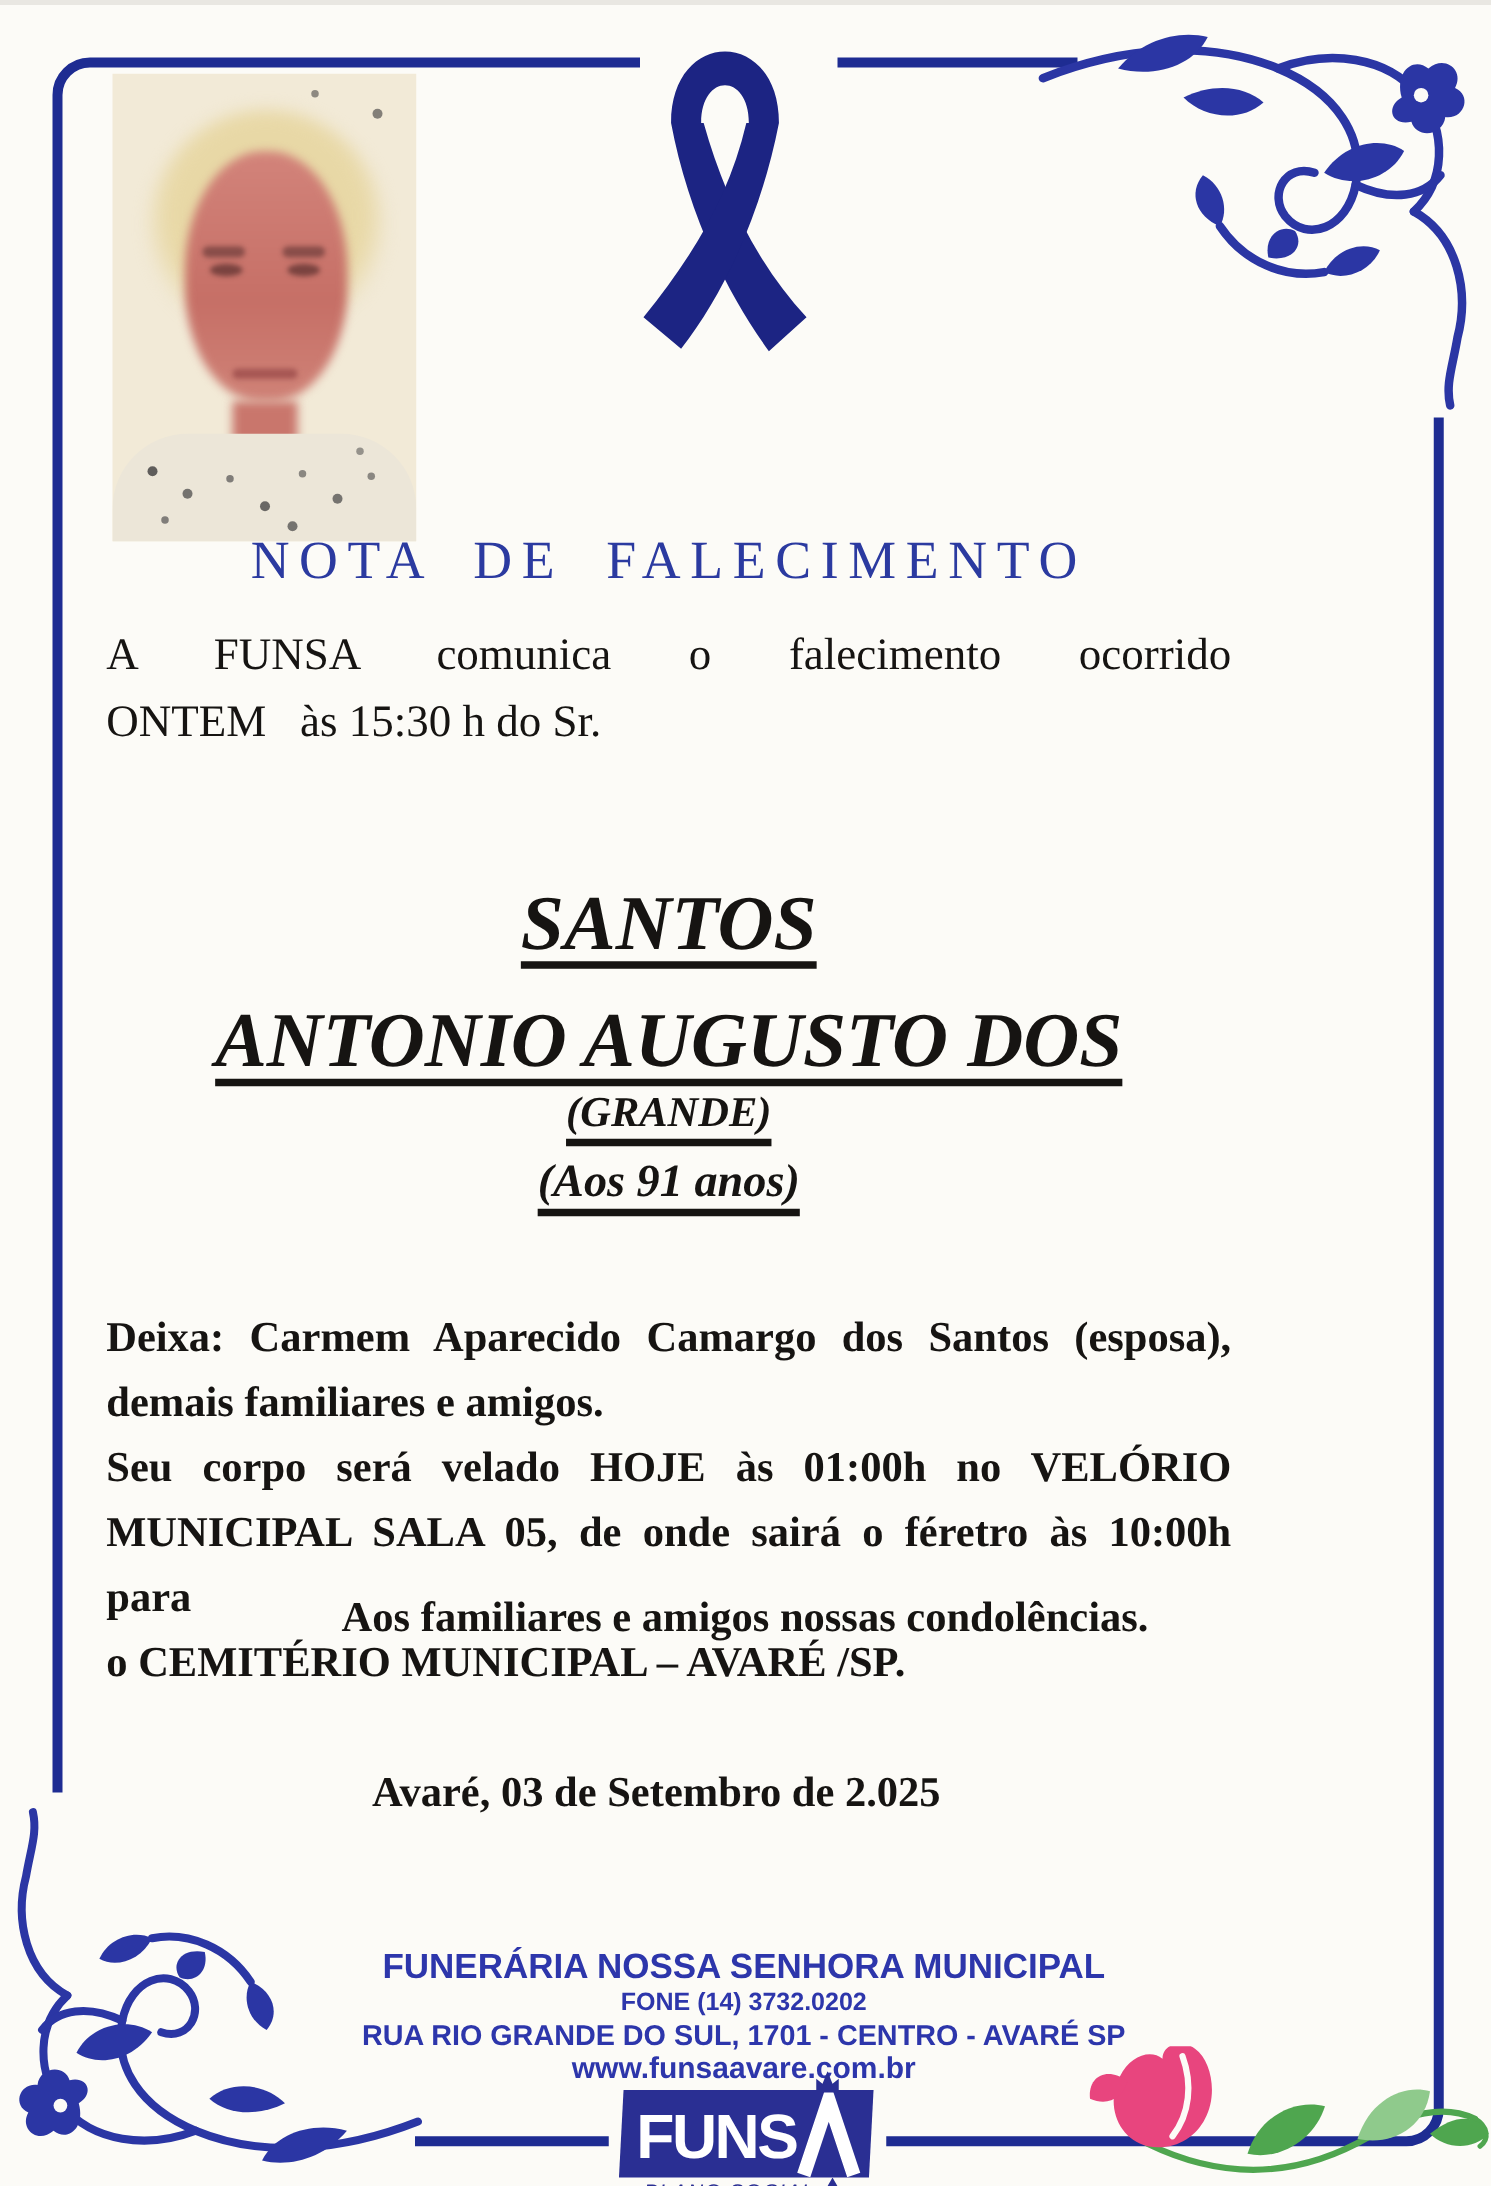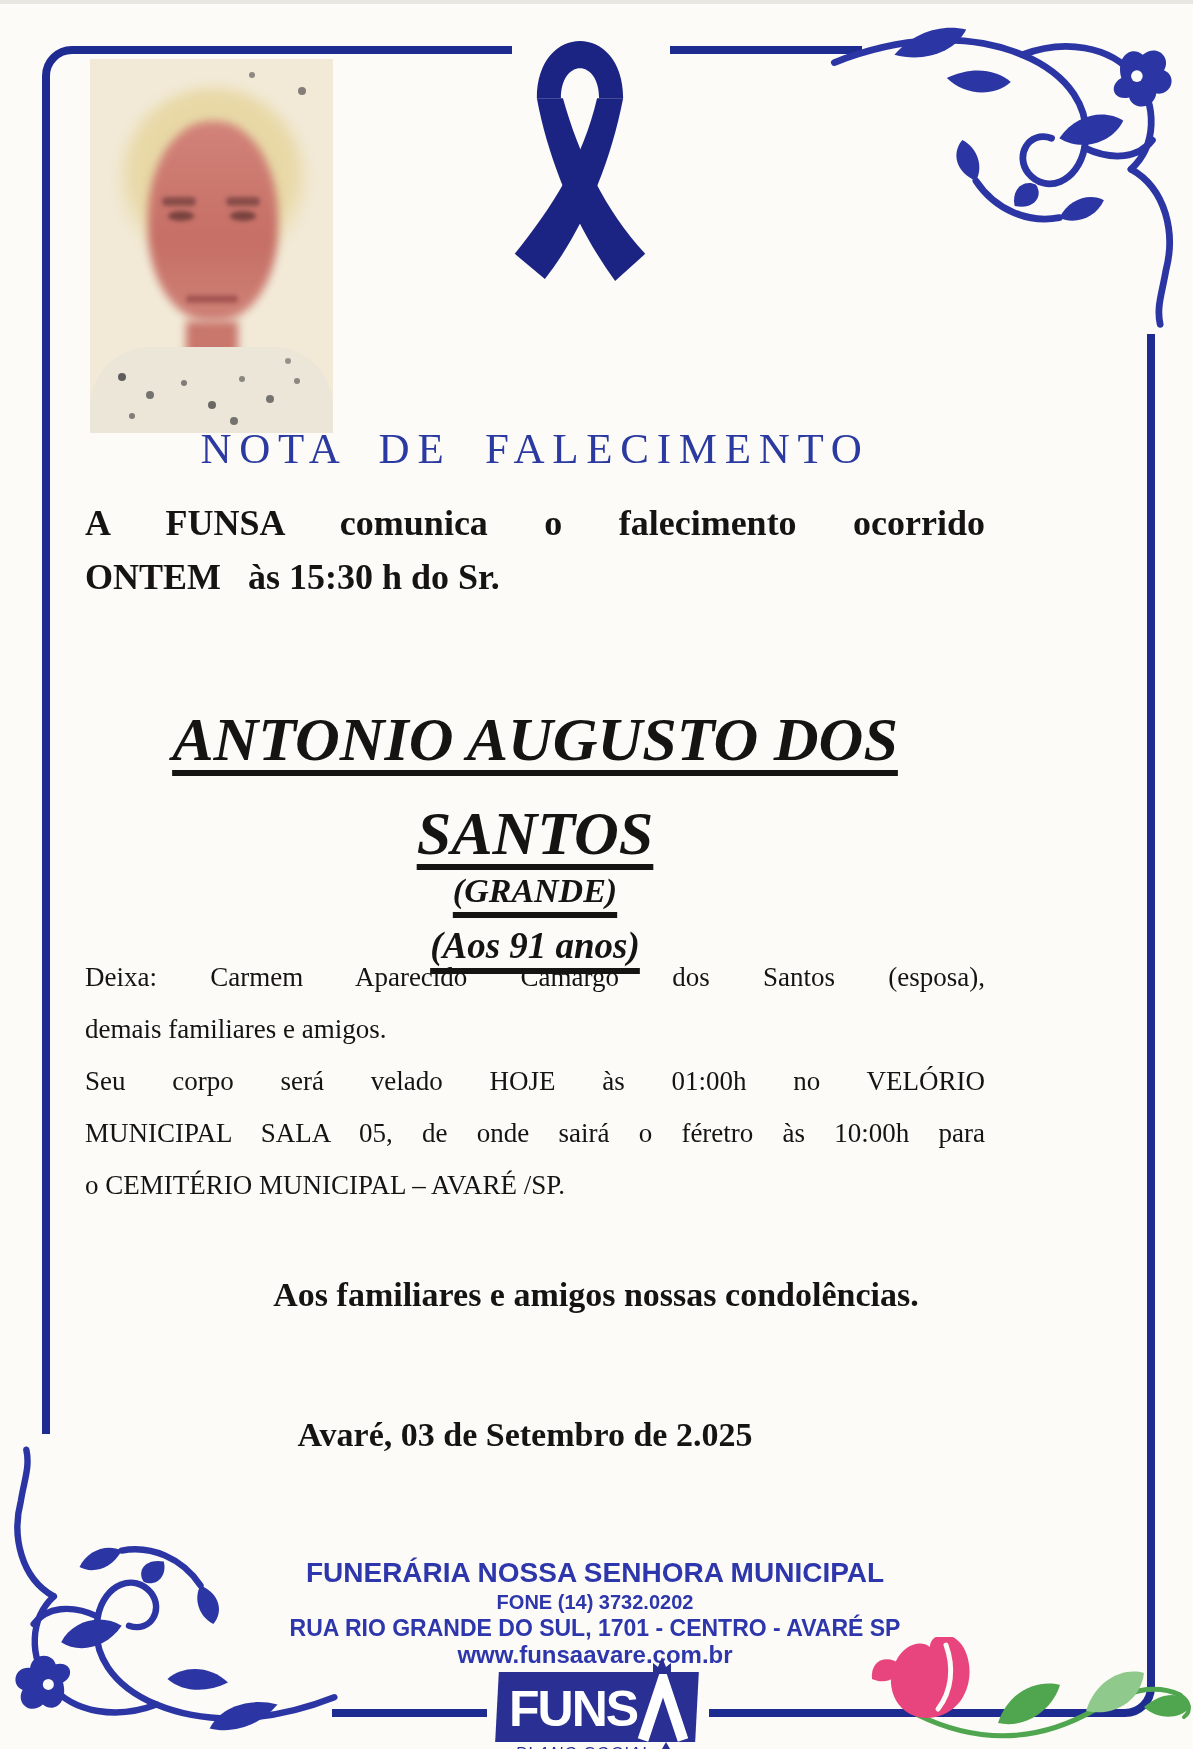--- a/index.html
+++ b/index.html
@@ -39,29 +39,29 @@
       92px 322px 0 1px rgba(20,20,25,.5),120px 344px 0 2px rgba(20,20,25,.6),
       150px 318px 0 1px rgba(20,20,25,.45),178px 338px 0 2px rgba(20,20,25,.55),
       205px 320px 0 1px rgba(20,20,25,.45),40px 355px 0 1px rgba(20,20,25,.5),
       142px 360px 0 2px rgba(20,20,25,.55),196px 300px 0 1px rgba(20,20,25,.4),
       210px 30px 0 2px rgba(20,20,25,.5),160px 14px 0 1px rgba(20,20,25,.45);}
   
   .title{
     left:85px;top:420px;width:900px;text-align:center;color:#2b3aa0;
     font-size:43px;letter-spacing:.18em;word-spacing:.35em;z-index:3;
   }
-  .intro{left:85px;top:492px;width:900px;font-size:36px;font-weight:bold;line-height:54px;z-index:3;}
+  .intro{left:85px;top:492px;width:900px;font-size:36px;font-weight:normal;line-height:54px;z-index:3;}
   .jline{text-align:justify;text-align-last:justify;}
   .pline{white-space:pre-wrap;}
   .name{left:85px;top:688px;width:900px;text-align:center;font-size:62px;font-weight:bold;font-style:italic;
     line-height:94px;z-index:3;}
   .name span,.nick span,.age span{text-decoration:underline;text-decoration-thickness:6px;text-underline-offset:10px;}
   .nick{left:85px;top:868px;width:900px;text-align:center;font-size:34px;font-weight:bold;font-style:italic;z-index:3;}
   .age{left:85px;top:920px;width:900px;text-align:center;font-size:37px;font-weight:bold;font-style:italic;z-index:3;}
-  .body-par{left:85px;top:947px;width:900px;font-size:27px;font-weight:normal;line-height:52px;z-index:3;}
+  .body-par{left:85px;top:1041px;width:900px;font-size:34px;font-weight:bold;line-height:52px;z-index:3;}
   .condolences{left:146px;top:1272px;width:900px;text-align:center;font-size:34px;font-weight:bold;z-index:3;}
   .dateline{left:110px;top:1412px;width:830px;text-align:center;font-size:34px;font-weight:bold;z-index:3;}
   .footer{left:145px;top:1552px;width:900px;text-align:center;color:#2d36ab;
     font-family:"Liberation Sans","DejaVu Sans",sans-serif;font-weight:bold;z-index:3;}
   .f1{font-size:28px;line-height:34px;}
   .f2{font-size:20px;line-height:24px;}
   .f3{font-size:23px;line-height:28px;}
   .f4{font-size:24px;line-height:26px;}
   
   .logo{left:497px;top:1668px;width:236px;height:81px;z-index:4;}
@@ -141,22 +141,22 @@
   </div>
 
   <div class="abs title">NOTA DE FALECIMENTO</div>
 
   <div class="abs intro">
     <div class="jline">A FUNSA comunica o falecimento ocorrido</div>
     <div class="pline">ONTEM   às 15:30 h do Sr.</div>
   </div>
 
   <div class="abs name">
+    <div><span>SANTOS</span></div>
     <div><span>ANTONIO AUGUSTO DOS</span></div>
-    <div><span>SANTOS</span></div>
   </div>
   <div class="abs nick">
     <span>(GRANDE)</span>
   </div>
   <div class="abs age">
     <span>(Aos 91 anos)</span>
   </div>
 
   <div class="abs body-par">
     <div class="jline">Deixa: Carmem Aparecido Camargo dos Santos (esposa),</div>

